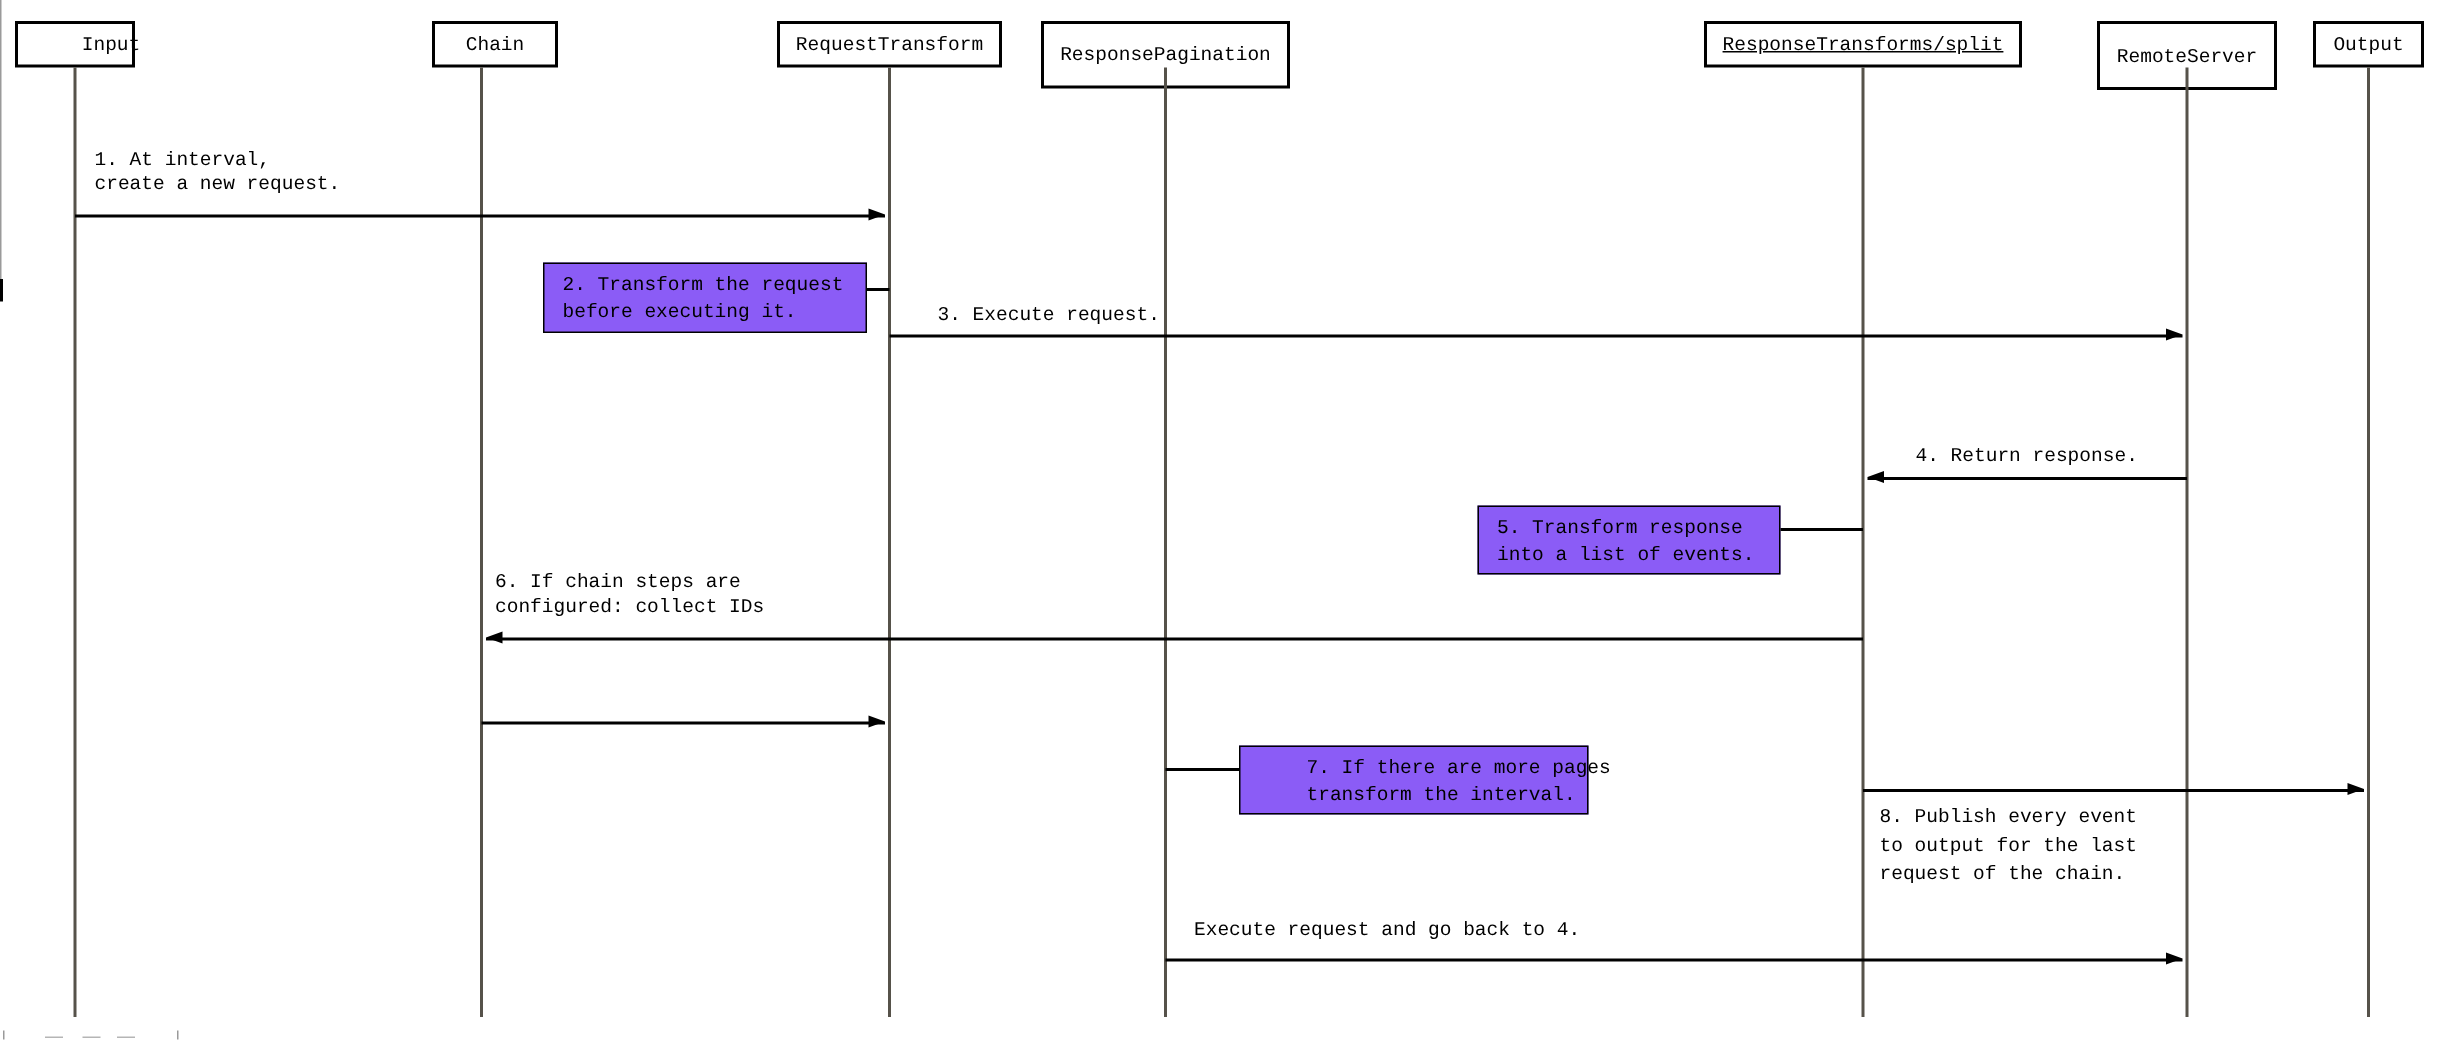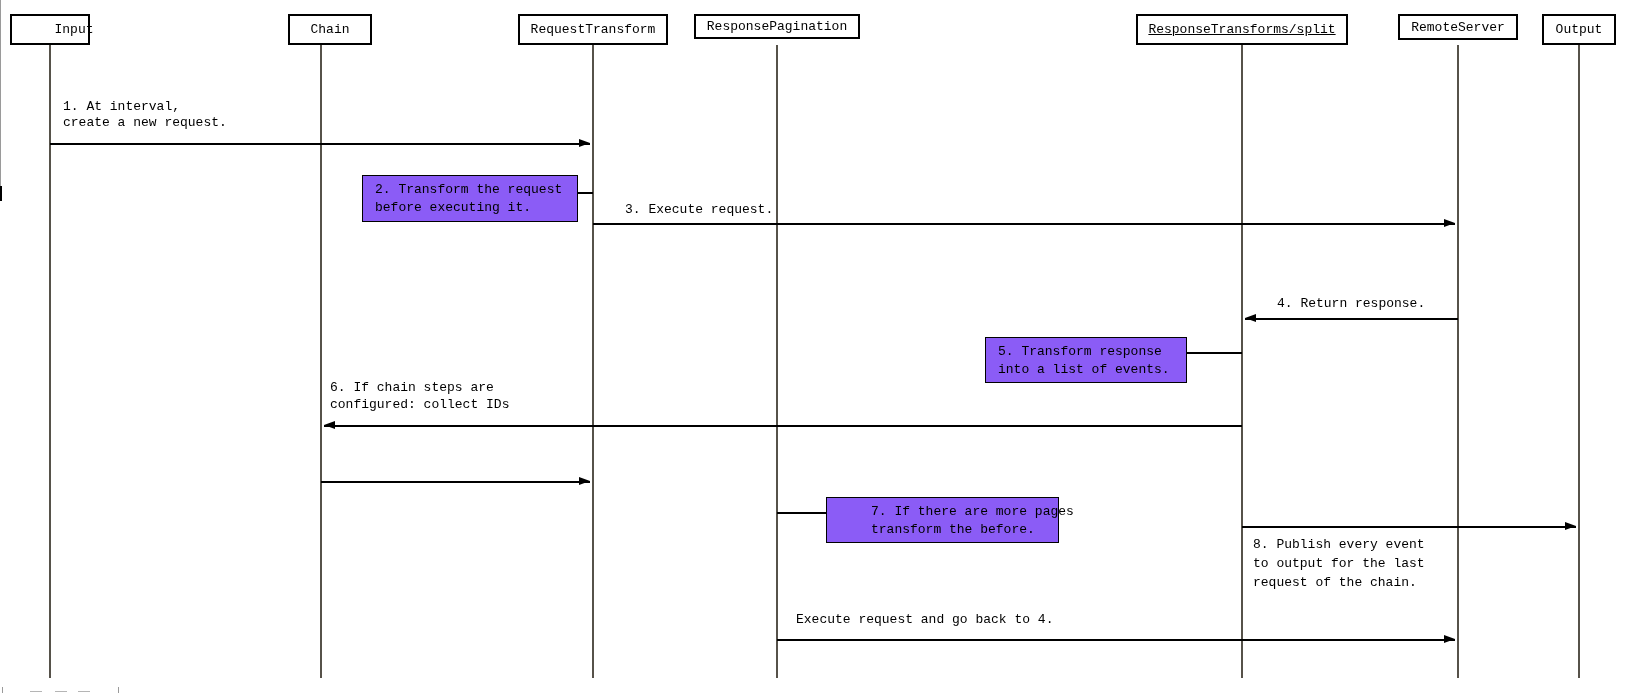--- a/index.html
+++ b/index.html
@@ -43,29 +43,29 @@
     </div>
     <div class="lifeline" style="left: 49px; top: 45px; height: 633px;"></div>
     <div class="actor-box" style="left: 288px; top: 14px; width: 84px; height: 31px;">
       <span>Chain</span>
     </div>
     <div class="lifeline" style="left: 320px; top: 45px; height: 633px;"></div>
     <div class="actor-box" style="left: 518px; top: 14px; width: 150px; height: 31px;">
       <span>RequestTransform</span>
     </div>
     <div class="lifeline" style="left: 592px; top: 45px; height: 633px;"></div>
-    <div class="actor-box" style="left: 694px; top: 14px; width: 166px; height: 25px;">
+    <div class="actor-box" style="left: 694px; top: 14px; width: 166px; height: 45px;">
       <span>ResponsePagination</span>
     </div>
     <div class="lifeline" style="left: 776px; top: 45px; height: 633px;"></div>
     <div class="actor-box" style="left: 1136px; top: 14px; width: 212px; height: 31px; text-decoration: underline;">
       <span>ResponseTransforms/split</span>
     </div>
     <div class="lifeline" style="left: 1241px; top: 45px; height: 633px;"></div>
-    <div class="actor-box" style="left: 1398px; top: 14px; width: 120px; height: 26px;">
+    <div class="actor-box" style="left: 1398px; top: 14px; width: 120px; height: 46px;">
       <span>RemoteServer</span>
     </div>
     <div class="lifeline" style="left: 1457px; top: 45px; height: 633px;"></div>
     <div class="actor-box" style="left: 1542px; top: 14px; width: 74px; height: 31px;">
       <span>Output</span>
     </div>
     <div class="lifeline" style="left: 1578px; top: 45px; height: 633px;"></div>
     <div class="msg-line" style="left: 50px; top: 143px; width: 540px;"></div>
     <div class="arrow-head right" style="left: 579px; top: 139.2px;"></div>
     <div class="msg-label" style="left: 63px; top: 99px; line-height: 16px;"><div>1. At interval,</div><div>create a new request.</div></div>
@@ -83,15 +83,15 @@
     <div class="msg-line" style="left: 1242px; top: 526px; width: 334px;"></div>
     <div class="arrow-head right" style="left: 1565px; top: 522.2px;"></div>
     <div class="msg-label" style="left: 1253px; top: 535px; line-height: 19px;"><div>8. Publish every event</div><div>to output for the last</div><div>request of the chain.</div></div>
     <div class="msg-line" style="left: 777px; top: 639px; width: 678px;"></div>
     <div class="arrow-head right" style="left: 1444px; top: 635.2px;"></div>
     <div class="msg-label" style="left: 796px; top: 612px; line-height: 16px;"><div>Execute request and go back to 4.</div></div>
     <div class="note-box" style="left: 362px; top: 175px; width: 216px; height: 47px; line-height: 18px;"><div>2. Transform the request</div><div>before executing it.</div></div>
     <div class="note-conn" style="left: 578px; top: 192px; width: 15px;"></div>
     <div class="note-box" style="left: 985px; top: 337px; width: 202px; height: 46px; line-height: 18px;"><div>5. Transform response</div><div>into a list of events.</div></div>
     <div class="note-conn" style="left: 1187px; top: 352px; width: 55px;"></div>
-    <div class="note-box" style="left: 826px; top: 497px; width: 233px; height: 46px; line-height: 18px; padding-left: 44px;"><div>7. If there are more pages</div><div>transform the before.</div></div>
+    <div class="note-box" style="left: 826px; top: 497px; width: 233px; height: 46px; line-height: 18px; padding-left: 44px;"><div>7. If there are more pages</div><div>transform the interval.</div></div>
     <div class="note-conn" style="left: 777px; top: 512px; width: 49px;"></div>
   </div>
 
 </body></html>

